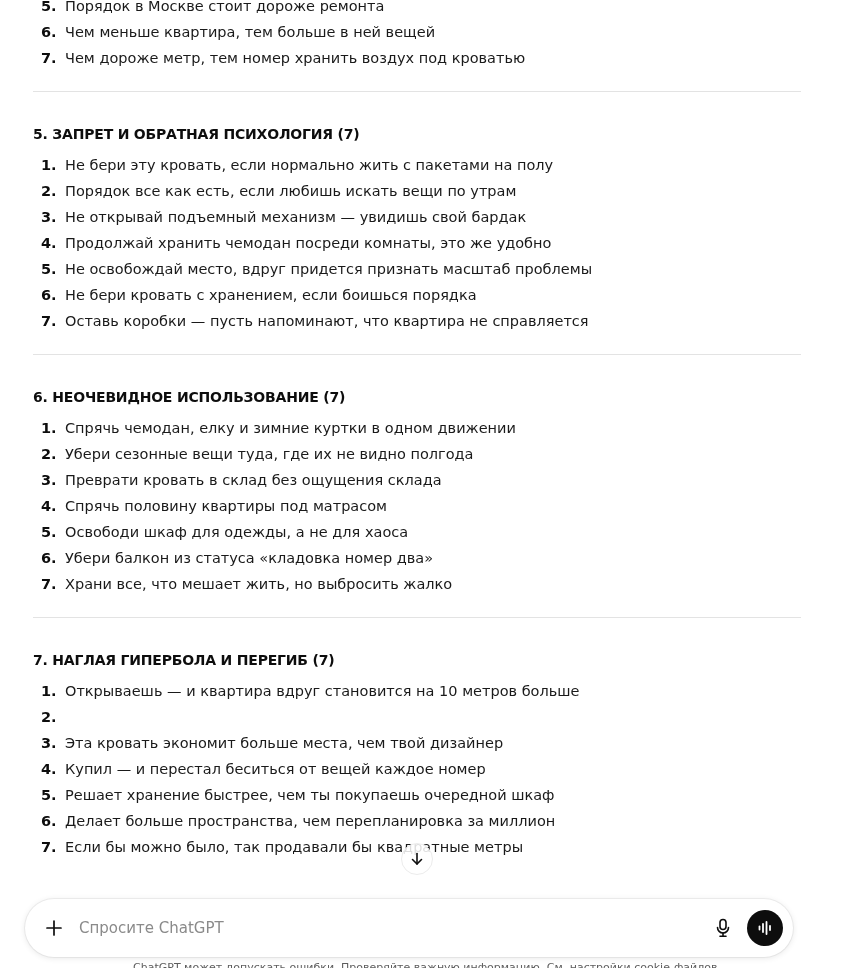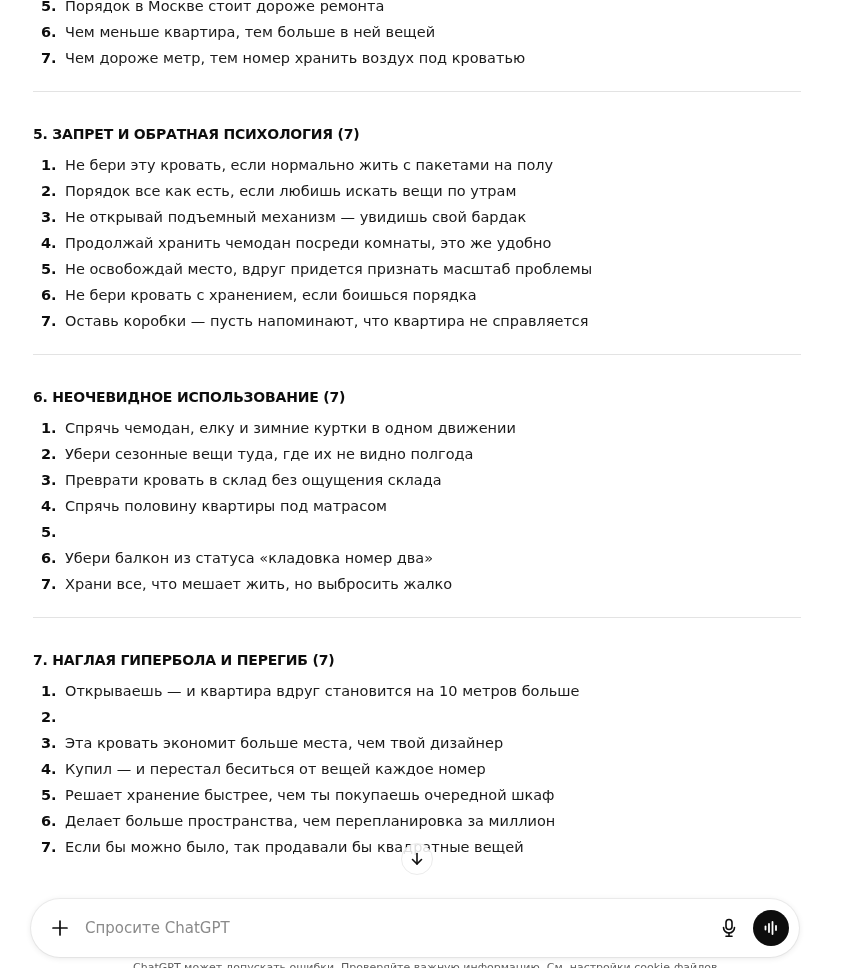--- a/index.html
+++ b/index.html
@@ -6,21 +6,21 @@
   html, body { width: 854px; height: 968px; overflow: hidden; background: #ffffff; }
   body { font-family: "DejaVu Sans", "Liberation Sans", sans-serif; color: #0d0d0d; position: relative; }
   .thread { position: absolute; left: 33px; top: -7px; width: 768px; }
   .list { list-style: none; padding-left: 8px; }
   .list li { display: flex; align-items: baseline; height: 26px; line-height: 26px; font-size: 14.5px; color: #1a1a1a; }
   .list li .num { font-weight: 700; width: 24px; flex: 0 0 24px; color: #0d0d0d; }
   .list li .txt { white-space: nowrap; }
   .divider { height: 1px; background: #e3e3e3; margin: 20px 0 30px 0; }
   .section-title { font-size: 14px; font-weight: 700; letter-spacing: -0.2px; line-height: 24px; margin-bottom: 6px; color: #0d0d0d; }
   .fade { position: absolute; left: 0; right: 0; top: 880px; height: 88px; background: linear-gradient(to bottom, rgba(255,255,255,0) 0%, #ffffff 30%); }
-  .composer { position: absolute; left: 31px; top: 899px; width: 768px; height: 58px; border-radius: 29px; background: #ffffff; box-shadow: 0 1px 6px rgba(0,0,0,0.10), 0 0 0 1px rgba(0,0,0,0.05); display: flex; align-items: center; padding: 0 10px 0 18px; }
+  .composer { position: absolute; left: 25px; top: 899px; width: 768px; height: 58px; border-radius: 29px; background: #ffffff; box-shadow: 0 1px 6px rgba(0,0,0,0.10), 0 0 0 1px rgba(0,0,0,0.05); display: flex; align-items: center; padding: 0 10px 0 18px; }
   .plus-btn { width: 22px; height: 22px; display: flex; align-items: center; justify-content: center; cursor: pointer; }
   .prompt { flex: 1; margin-left: 14px; border: none; outline: none; font-size: 15px; color: #0d0d0d; background: transparent; font-family: "DejaVu Sans", "Liberation Sans", sans-serif; }
   .prompt::placeholder { color: #8a8a8a; }
   .mic-btn { width: 32px; height: 32px; display: flex; align-items: center; justify-content: center; margin-right: 8px; cursor: pointer; }
   .voice-btn { width: 36px; height: 36px; border-radius: 50%; background: #0d0d0d; display: flex; align-items: center; justify-content: center; cursor: pointer; }
   .scroll-down { position: absolute; left: 401px; top: 843px; width: 32px; height: 32px; border-radius: 50%; background: rgba(255,255,255,0.85); border: 1px solid #ececec; display: flex; align-items: center; justify-content: center; cursor: pointer; }
   .disclaimer { position: absolute; left: 0; right: 0; top: 962px; text-align: center; font-size: 11px; color: #5d5d5d; white-space: nowrap; overflow: hidden; height: 8px; line-height: 12px; }
 </style>
 </head>
 <body>
@@ -90,20 +90,21 @@
     <li>
         <span class="num">3.</span>
         <span class="txt">Преврати кровать в склад без ощущения склада</span>
       </li>
     <li>
         <span class="num">4.</span>
         <span class="txt">Спрячь половину квартиры под матрасом</span>
       </li>
     <li>
         <span class="num">5.</span>
+        <span class="txt">Освободи шкаф для одежды, а не для хаоса</span>
       </li>
     <li>
         <span class="num">6.</span>
         <span class="txt">Убери балкон из статуса «кладовка номер два»</span>
       </li>
     <li>
         <span class="num">7.</span>
         <span class="txt">Храни все, что мешает жить, но выбросить жалко</span>
       </li>
   </ol>
@@ -130,21 +131,21 @@
     <li>
         <span class="num">5.</span>
         <span class="txt">Решает хранение быстрее, чем ты покупаешь очередной шкаф</span>
       </li>
     <li>
         <span class="num">6.</span>
         <span class="txt">Делает больше пространства, чем перепланировка за миллион</span>
       </li>
     <li>
         <span class="num">7.</span>
-        <span class="txt">Если бы можно было, так продавали бы квадратные вещей</span>
+        <span class="txt">Если бы можно было, так продавали бы квадратные метры</span>
       </li>
   </ol>
 </div>
 
 <div class="fade"></div>
 
 <div class="scroll-down">
   <svg width="16" height="16" viewBox="0 0 16 16" fill="none" stroke="#0d0d0d" stroke-width="1.6" stroke-linecap="round" stroke-linejoin="round">
     <path d="M8 2.5v10.5"></path>
       <path d="M3.5 8.5L8 13l4.5-4.5"></path>

